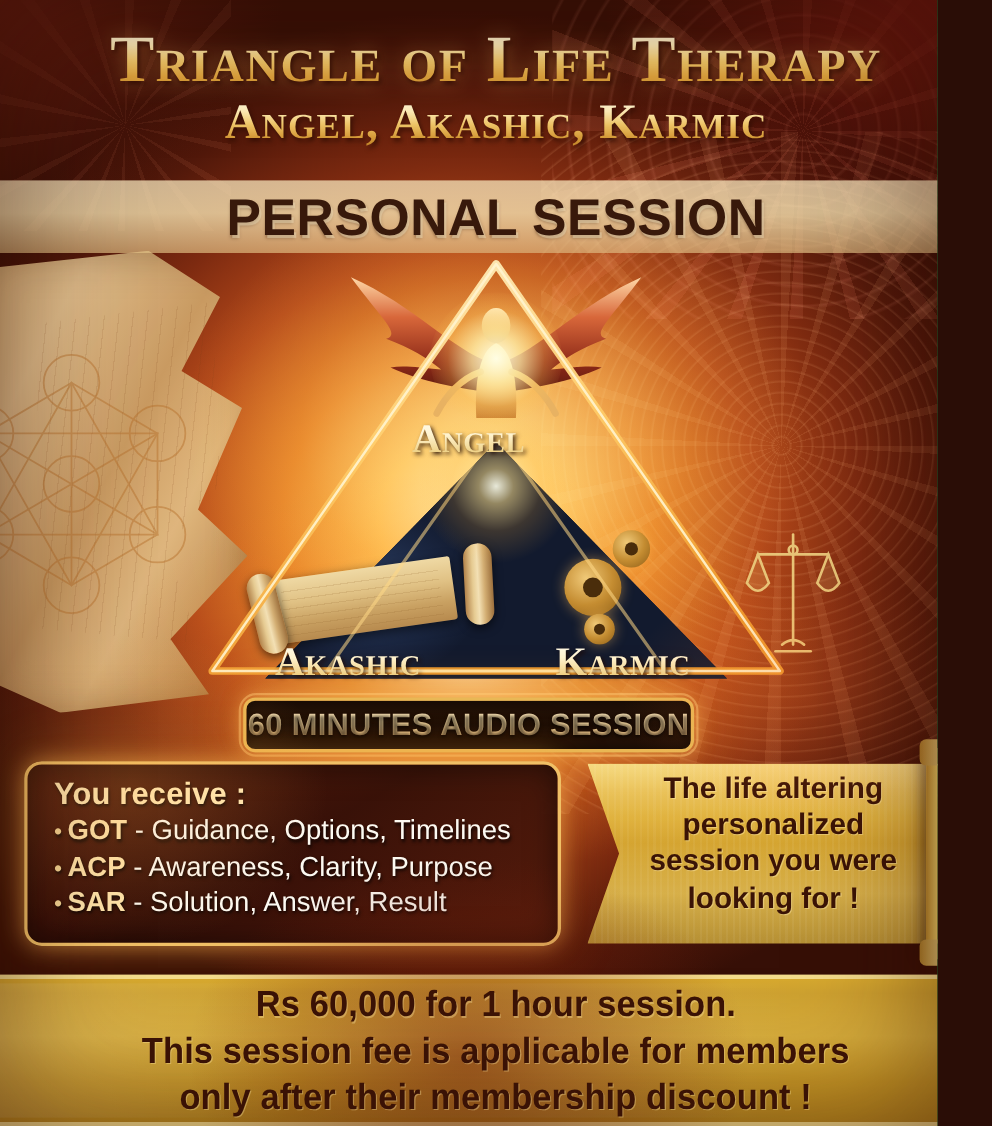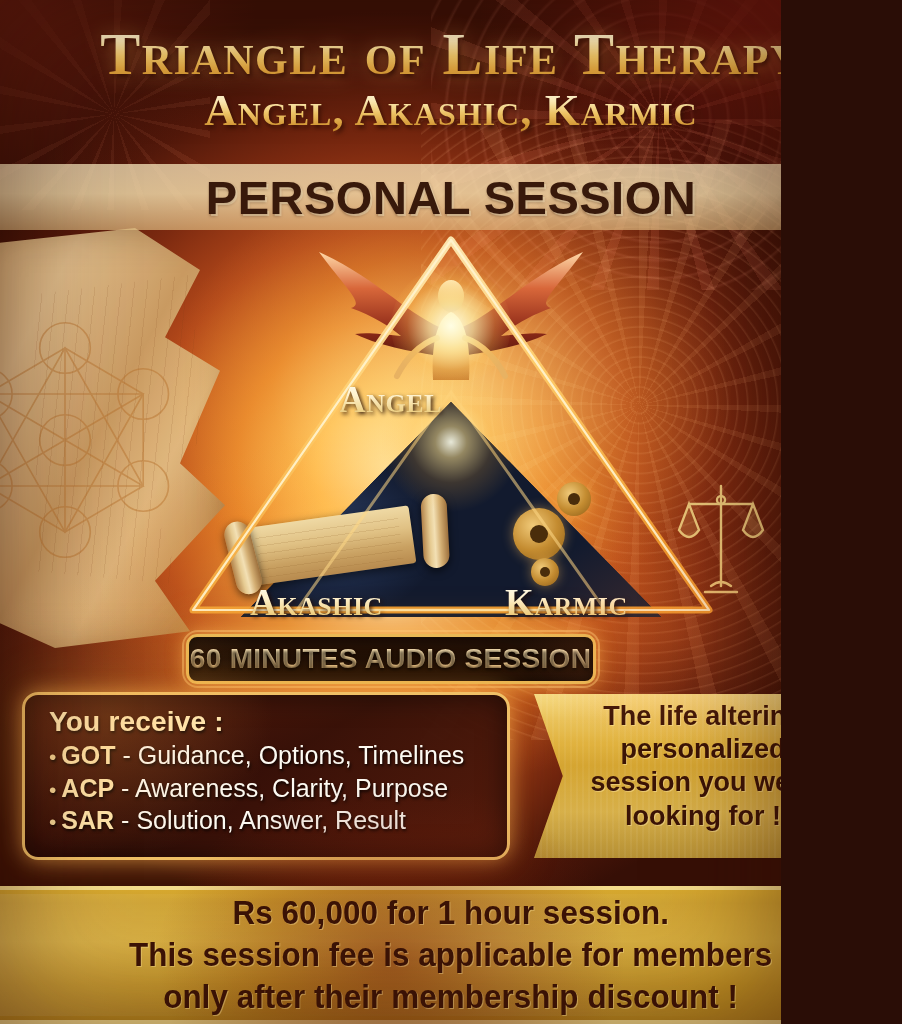--- a/index.html
+++ b/index.html
@@ -3,21 +3,21 @@
 <meta charset="utf-8">
 <title>Triangle of Life Therapy</title>
 <style>
   * { box-sizing: border-box; margin: 0; padding: 0; }
   html, body {
     width: 902px; height: 1024px;
     font-family: "Liberation Sans", sans-serif;
     overflow: hidden; background: #2a0d06;
   }
   #poster {
-    position: relative; width: 781px; height: 1024px; overflow: hidden;
+    position: relative; width: 852px; height: 1024px; overflow: hidden;
     background: #22c55e;
   }
 
   
   .bg-base {
     position: absolute; inset: 0;
     background:
       radial-gradient(ellipse 60% 45% at 50% 46%, #ffe9a8 0%, #ffc257 16%, #e6842a 33%, #b4491a 52%, #7d2a10 70%, #51180a 86%, #360f06 100%);
   }
   .bg-mandala-r {

